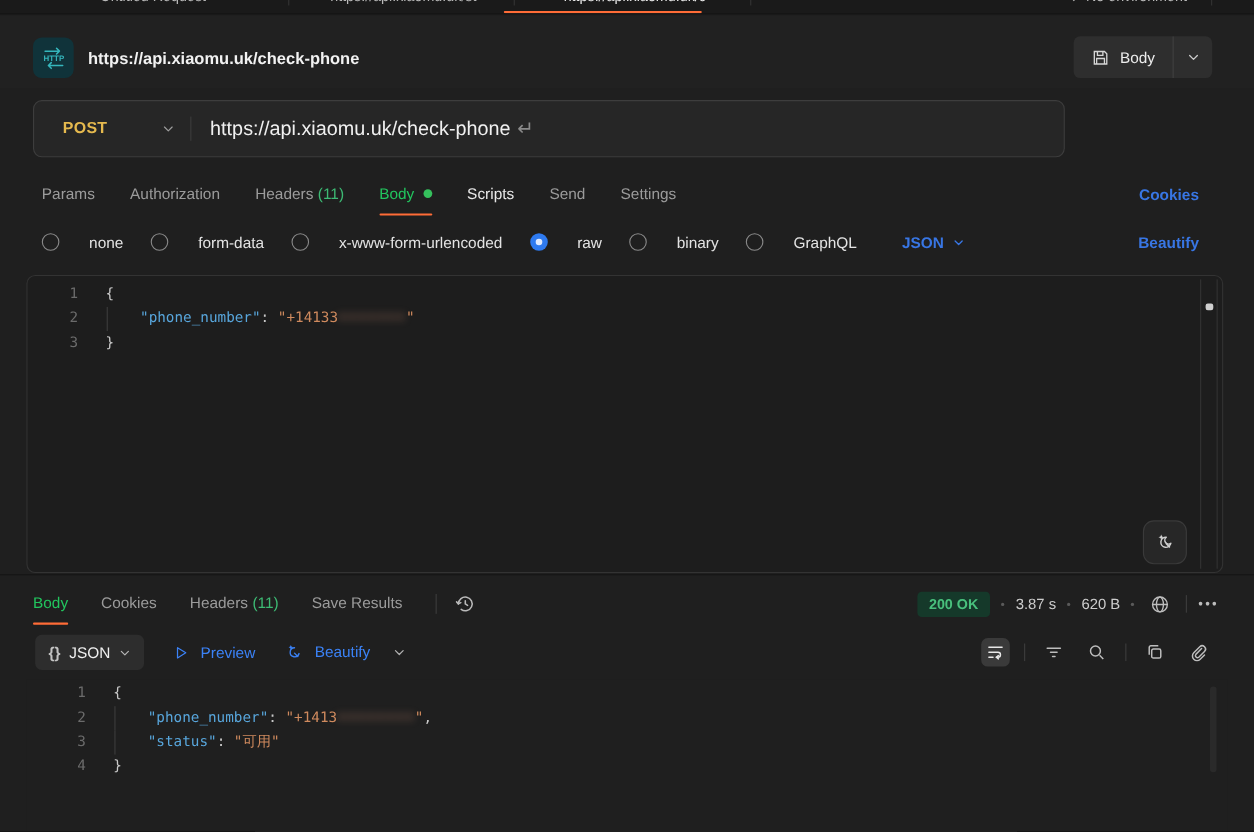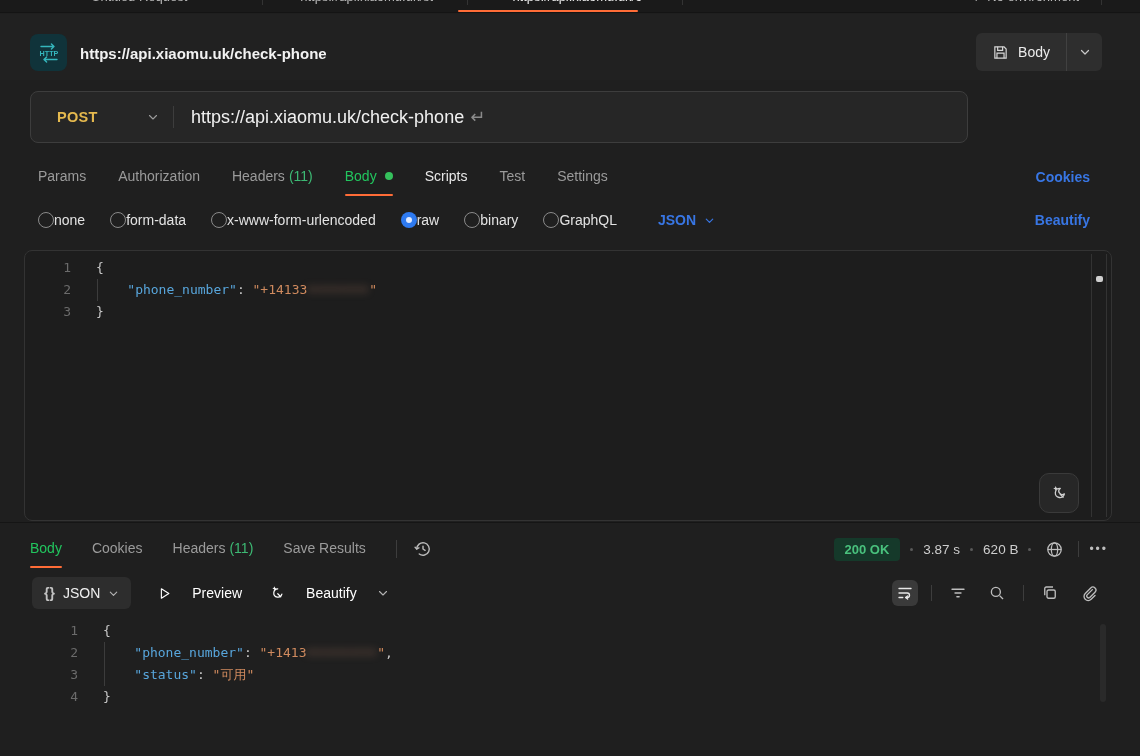--- a/index.html
+++ b/index.html
@@ -69,21 +69,21 @@
   .rtab.active .tabline { position:absolute; left:0; right:0; bottom:-10px; height:2px;
     background:var(--accent_orange,#ff6c37); border-radius:1px; }
   .greendot { display:inline-block; width:8px; height:8px; border-radius:50%;
     background:#35c05c; margin-left:8px; vertical-align:1px; }
   .cookies-link { margin-left:auto; margin-right:50px; color:var(--link_blue,#3876e4);
     font-weight:bold; cursor:pointer; }
 
   
   .bodymodes { position:absolute; left:0; top:203px; width:1140px; height:34px;
     display:flex; align-items:center; padding-left:38px; }
-  .bmode { display:flex; align-items:flex-end; gap:0; margin-right:25px; cursor:pointer;
+  .bmode { display:flex; align-items:flex-end; gap:27px; margin-right:25px; cursor:pointer;
     color:#e3e3e3; font-size:14px; white-space:nowrap; }
   .radio { width:16px; height:16px; border-radius:50%; border:1px solid #8a8a8a; background:transparent; position:relative; }
   .radio.sel { border:none; background:#2e7af0; }
   .radio.sel::after { content:""; position:absolute; left:5px; top:5px; width:6px; height:6px;
     border-radius:50%; background:#dfeaff; }
   .rawlang { display:flex; align-items:center; gap:8px; color:var(--link_blue,#4086f0);
     font-weight:bold; margin-left:16px; cursor:pointer; }
   .beautify-link { margin-left:auto; margin-right:50px; color:var(--link_blue,#3876e4);
     font-weight:bold; cursor:pointer; }
 
@@ -127,21 +127,21 @@
   .metaval { color:#cdcdcd; }
   .metadiv { width:1px; height:16px; background:#3d3d3d; }
   .moredots { color:#bdbdbd; letter-spacing:2px; font-size:12px; cursor:pointer; }
 
   .resptoolbar { position:absolute; left:0; top:576px; width:1140px; height:34px;
     display:flex; align-items:center; padding-left:32px; }
   .fmtbtn { display:flex; align-items:center; gap:8px; background:#2d2d2d; border-radius:6px;
     height:32px; padding:0 12px; cursor:pointer; }
   .fmtbtn .braces { color:#c3c3c3; font-weight:bold; }
   .fmtbtn .fname { color:#f0f0f0; }
-  .toolitem { display:flex; align-items:center; gap:20px; color:#ffffff; margin-left:26px; cursor:pointer; }
+  .toolitem { display:flex; gap:10px; color:#3b82f6; margin-left:26px; cursor:pointer; }
   .toolchev { margin-left:20px; color:#b3b3b3; cursor:pointer; }
   .tools-right { margin-left:auto; display:flex; align-items:center; margin-right:38px; gap:13px; }
   .iconbtn { color:#bdbdbd; cursor:pointer; padding:4px; border-radius:6px; }
   .iconbtn.active { background:#3a3a3a; color:#e8e8e8; }
 </style>
 </head>
 <body>
 
 <div id="app">
 
@@ -219,21 +219,21 @@
     <div class="urldiv"></div>
     <div class="urltext"><span>https://api.xiaomu.uk/check-phone</span><span class="urlret">↵</span></div>
   </div>
 
   <div class="reqtabs">
     <div class="rtab">Params</div>
     <div class="rtab">Authorization</div>
     <div class="rtab"><span>Headers</span><span class="cnt">(11)</span></div>
     <div class="rtab active"><span>Body</span><span class="greendot"></span><span class="tabline"></span></div>
     <div class="rtab bright">Scripts</div>
-    <div class="rtab">Test</div>
+    <div class="rtab">Send</div>
     <div class="rtab">Settings</div>
     <div class="cookies-link">Cookies</div>
   </div>
 
   <div class="bodymodes">
     <div class="bmode">
         <span class="radio"></span>
         <span>none</span>
       </div>
     <div class="bmode">

